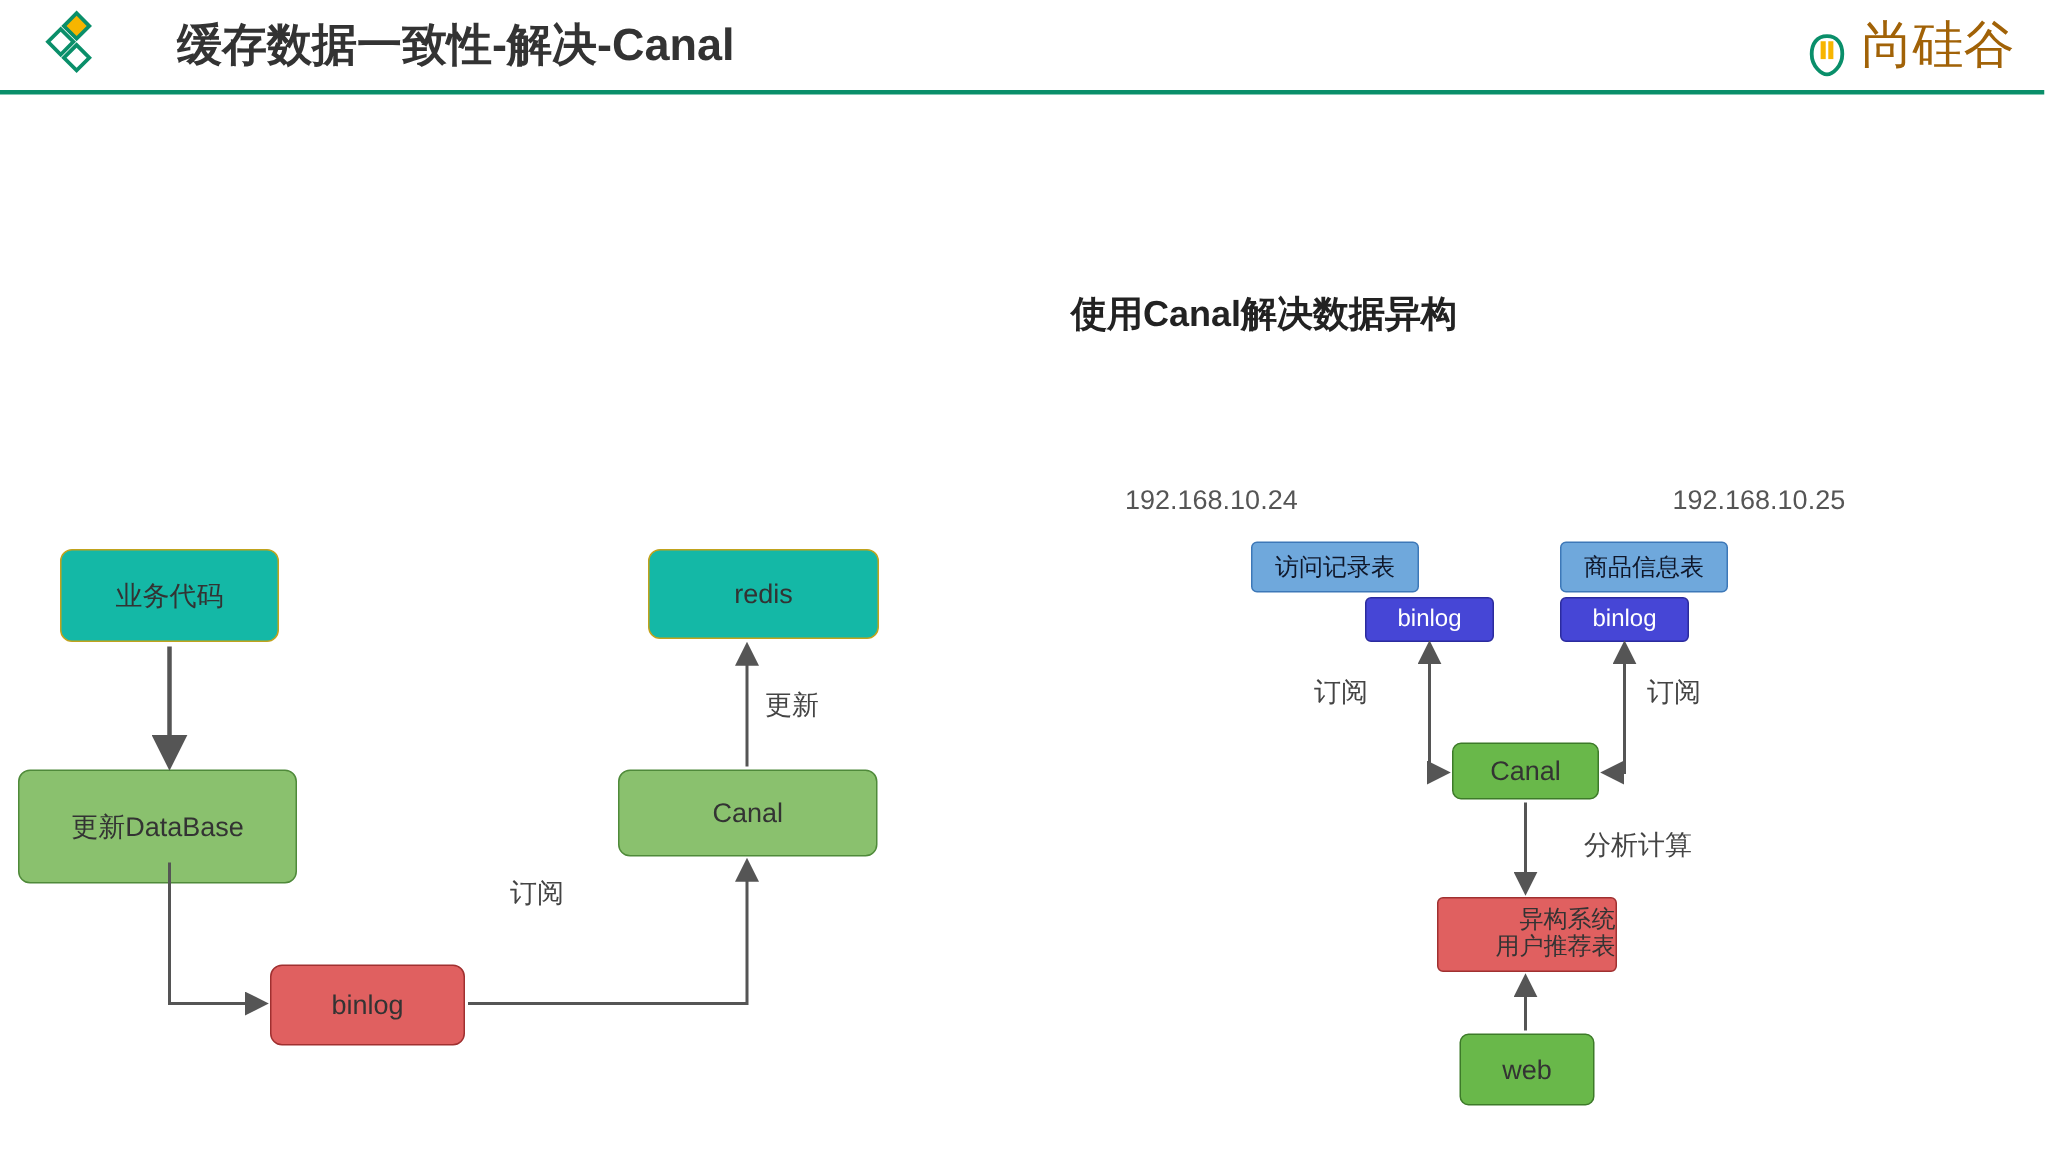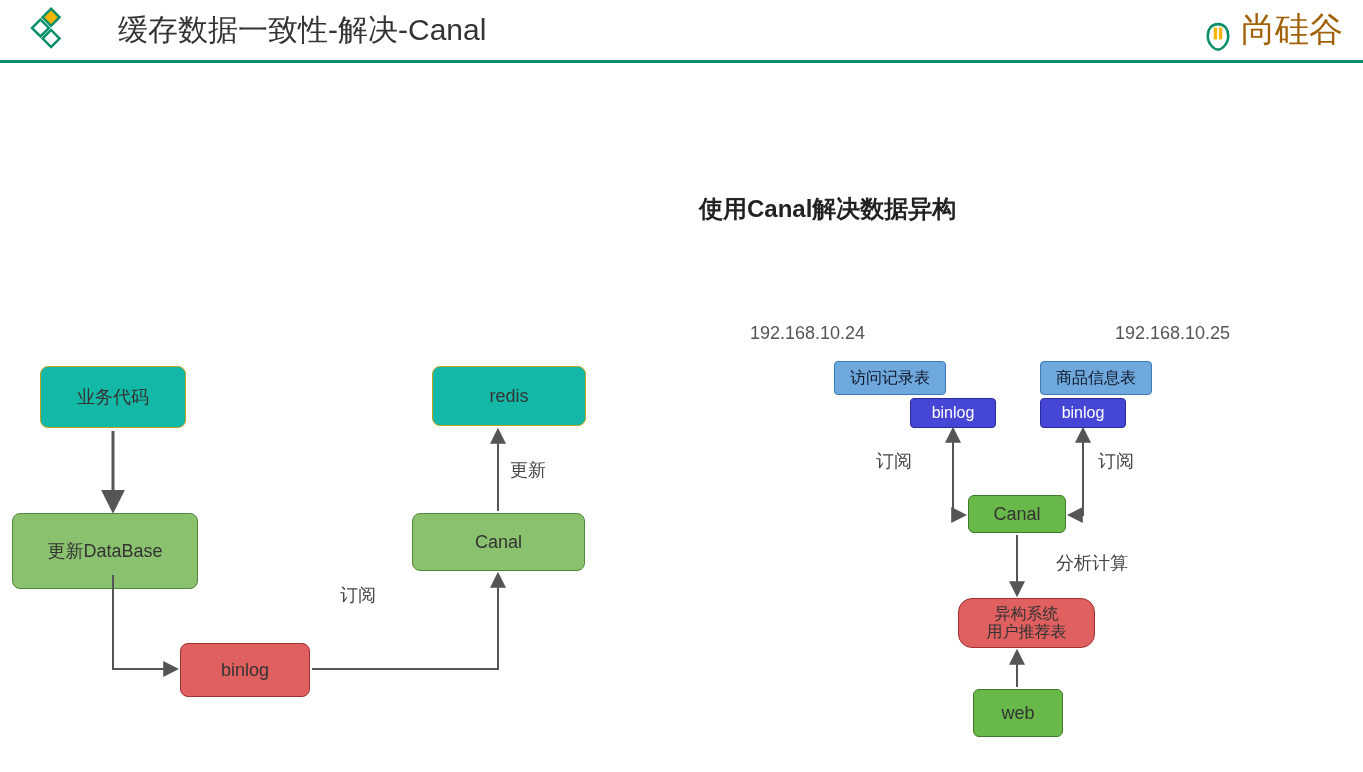--- a/index.html
+++ b/index.html
@@ -18,21 +18,21 @@
     height: 60px;
     padding: 0 20px;
     border-bottom: 3px solid #0a8f6a;
   }
   .header-left {
     display: flex;
     align-items: center;
   }
   .title {
     font-size: 30px;
-    font-weight: 400;
+    font-weight: 700;
     color: #333;
     margin-left: 50px;
   }
   .brand {
     display: flex;
     align-items: flex-end;
     font-size: 34px;
     color: #a16207;
     font-weight: 500;
   }
@@ -129,34 +129,34 @@
 
     <line x1="113" y1="368" x2="113" y2="446" stroke="#555" stroke-width="3" marker-end="url(#arrA)"></line>
 
     <path d="M113 512 L113 606 L176 606" fill="none" stroke="#555" stroke-width="2" marker-end="url(#arrA)"></path>
 
     <path d="M312 606 L498 606 L498 512" fill="none" stroke="#555" stroke-width="2" marker-end="url(#arrA)"></path>
 
     <line x1="498" y1="448" x2="498" y2="368" stroke="#555" stroke-width="2" marker-end="url(#arrA)"></line>
   </svg>
 
-  <div class="subhead" style="left:699px; top:130px;">使用Canal解决数据异构</div>
+  <div class="subhead" style="left:714px; top:130px;">使用Canal解决数据异构</div>
 
   <div class="ip" style="left:750px; top:260px;">192.168.10.24</div>
   <div class="ip" style="left:1115px; top:260px;">192.168.10.25</div>
 
   <div class="box blueL" style="left:834px;  top:298px; width:112px; height:34px;">访问记录表</div>
   <div class="box blueL" style="left:1040px; top:298px; width:112px; height:34px;">商品信息表</div>
 
   <div class="box blueD" style="left:910px;  top:335px; width:86px; height:30px;">binlog</div>
   <div class="box blueD" style="left:1040px; top:335px; width:86px; height:30px;">binlog</div>
 
   <div class="box greenD" style="left:968px; top:432px; width:98px; height:38px; border-radius:6px;">Canal</div>
 
-  <div class="box red" style="left:958px; top:535px; width:137px; height:50px; border-radius:14px; flex-direction:column; line-height:1.15;">
+  <div class="box red" style="left:958px; top:535px; width:120px; height:50px; border-radius:4px; flex-direction:column; line-height:1.15;align-items:flex-end;">
      <span>异构系统</span>
      <span>用户推荐表</span>
   </div>
 
   <div class="box greenD" style="left:973px; top:626px; width:90px; height:48px; border-radius:6px;">web</div>
 
   <div class="label" style="left:876px;  top:386px;">订阅</div>
   <div class="label" style="left:1098px; top:386px;">订阅</div>
   <div class="label" style="left:1028px; top:488px;margin-left:28px;">分析计算</div>
 

